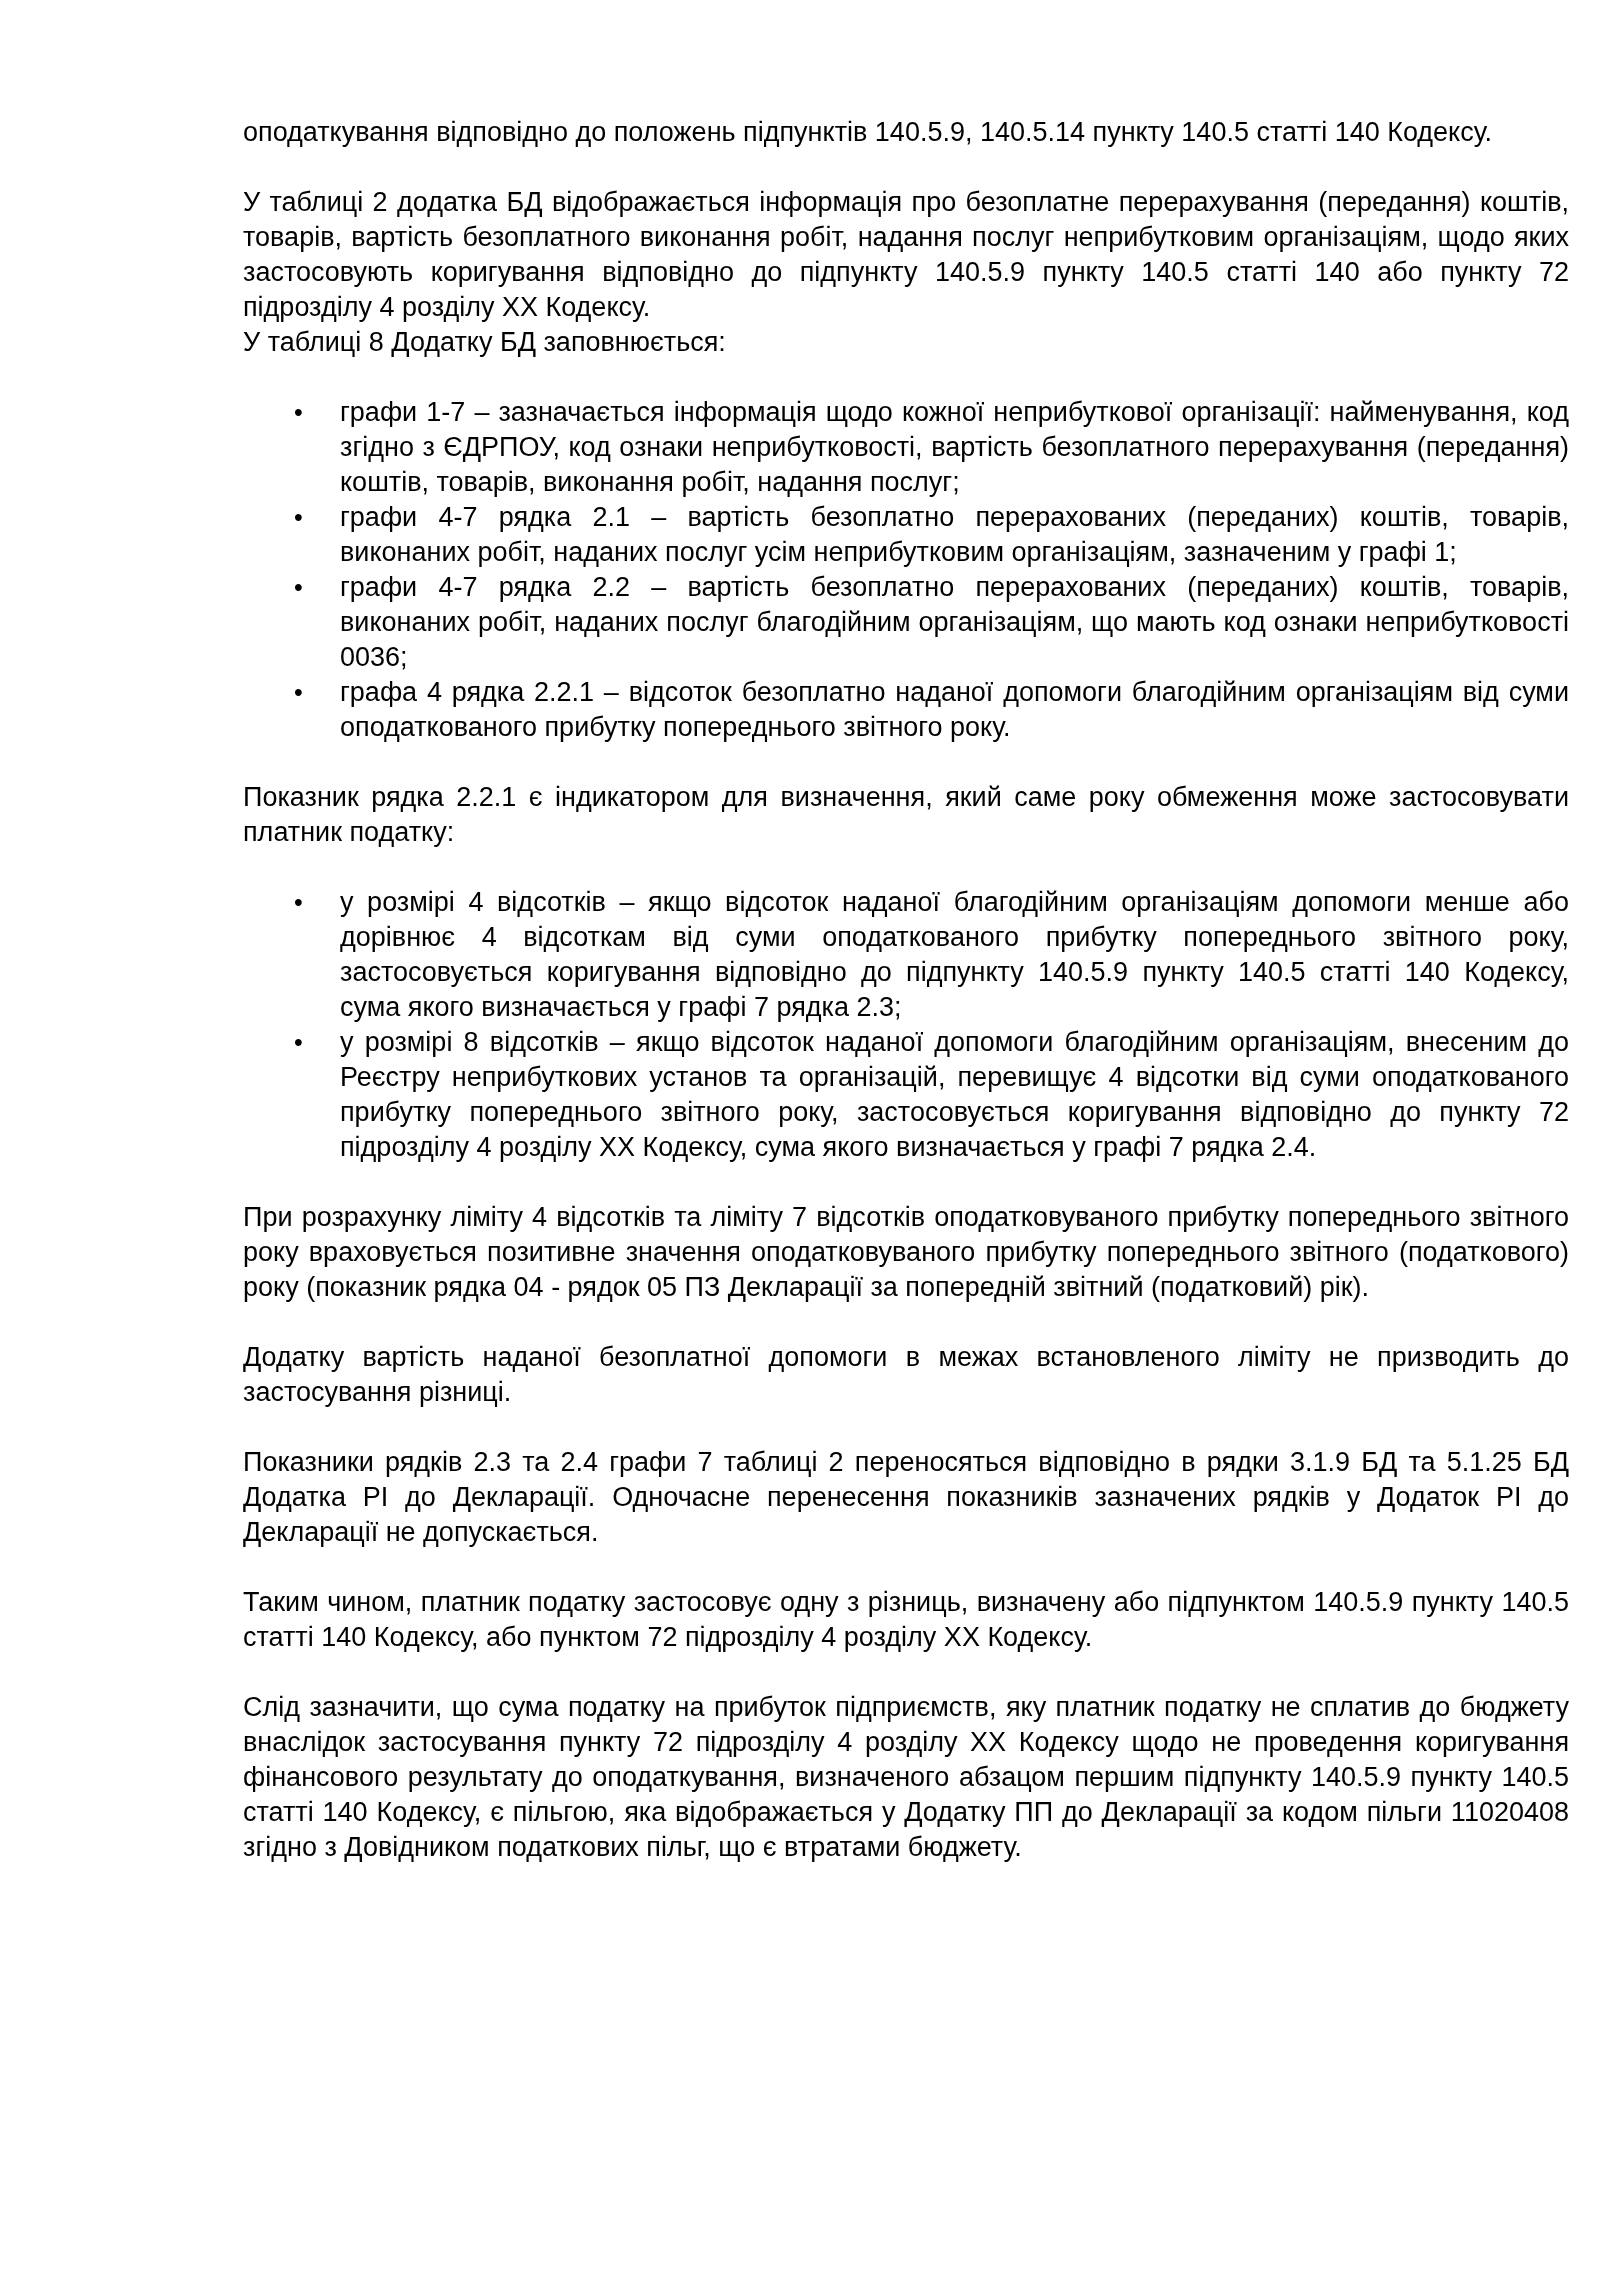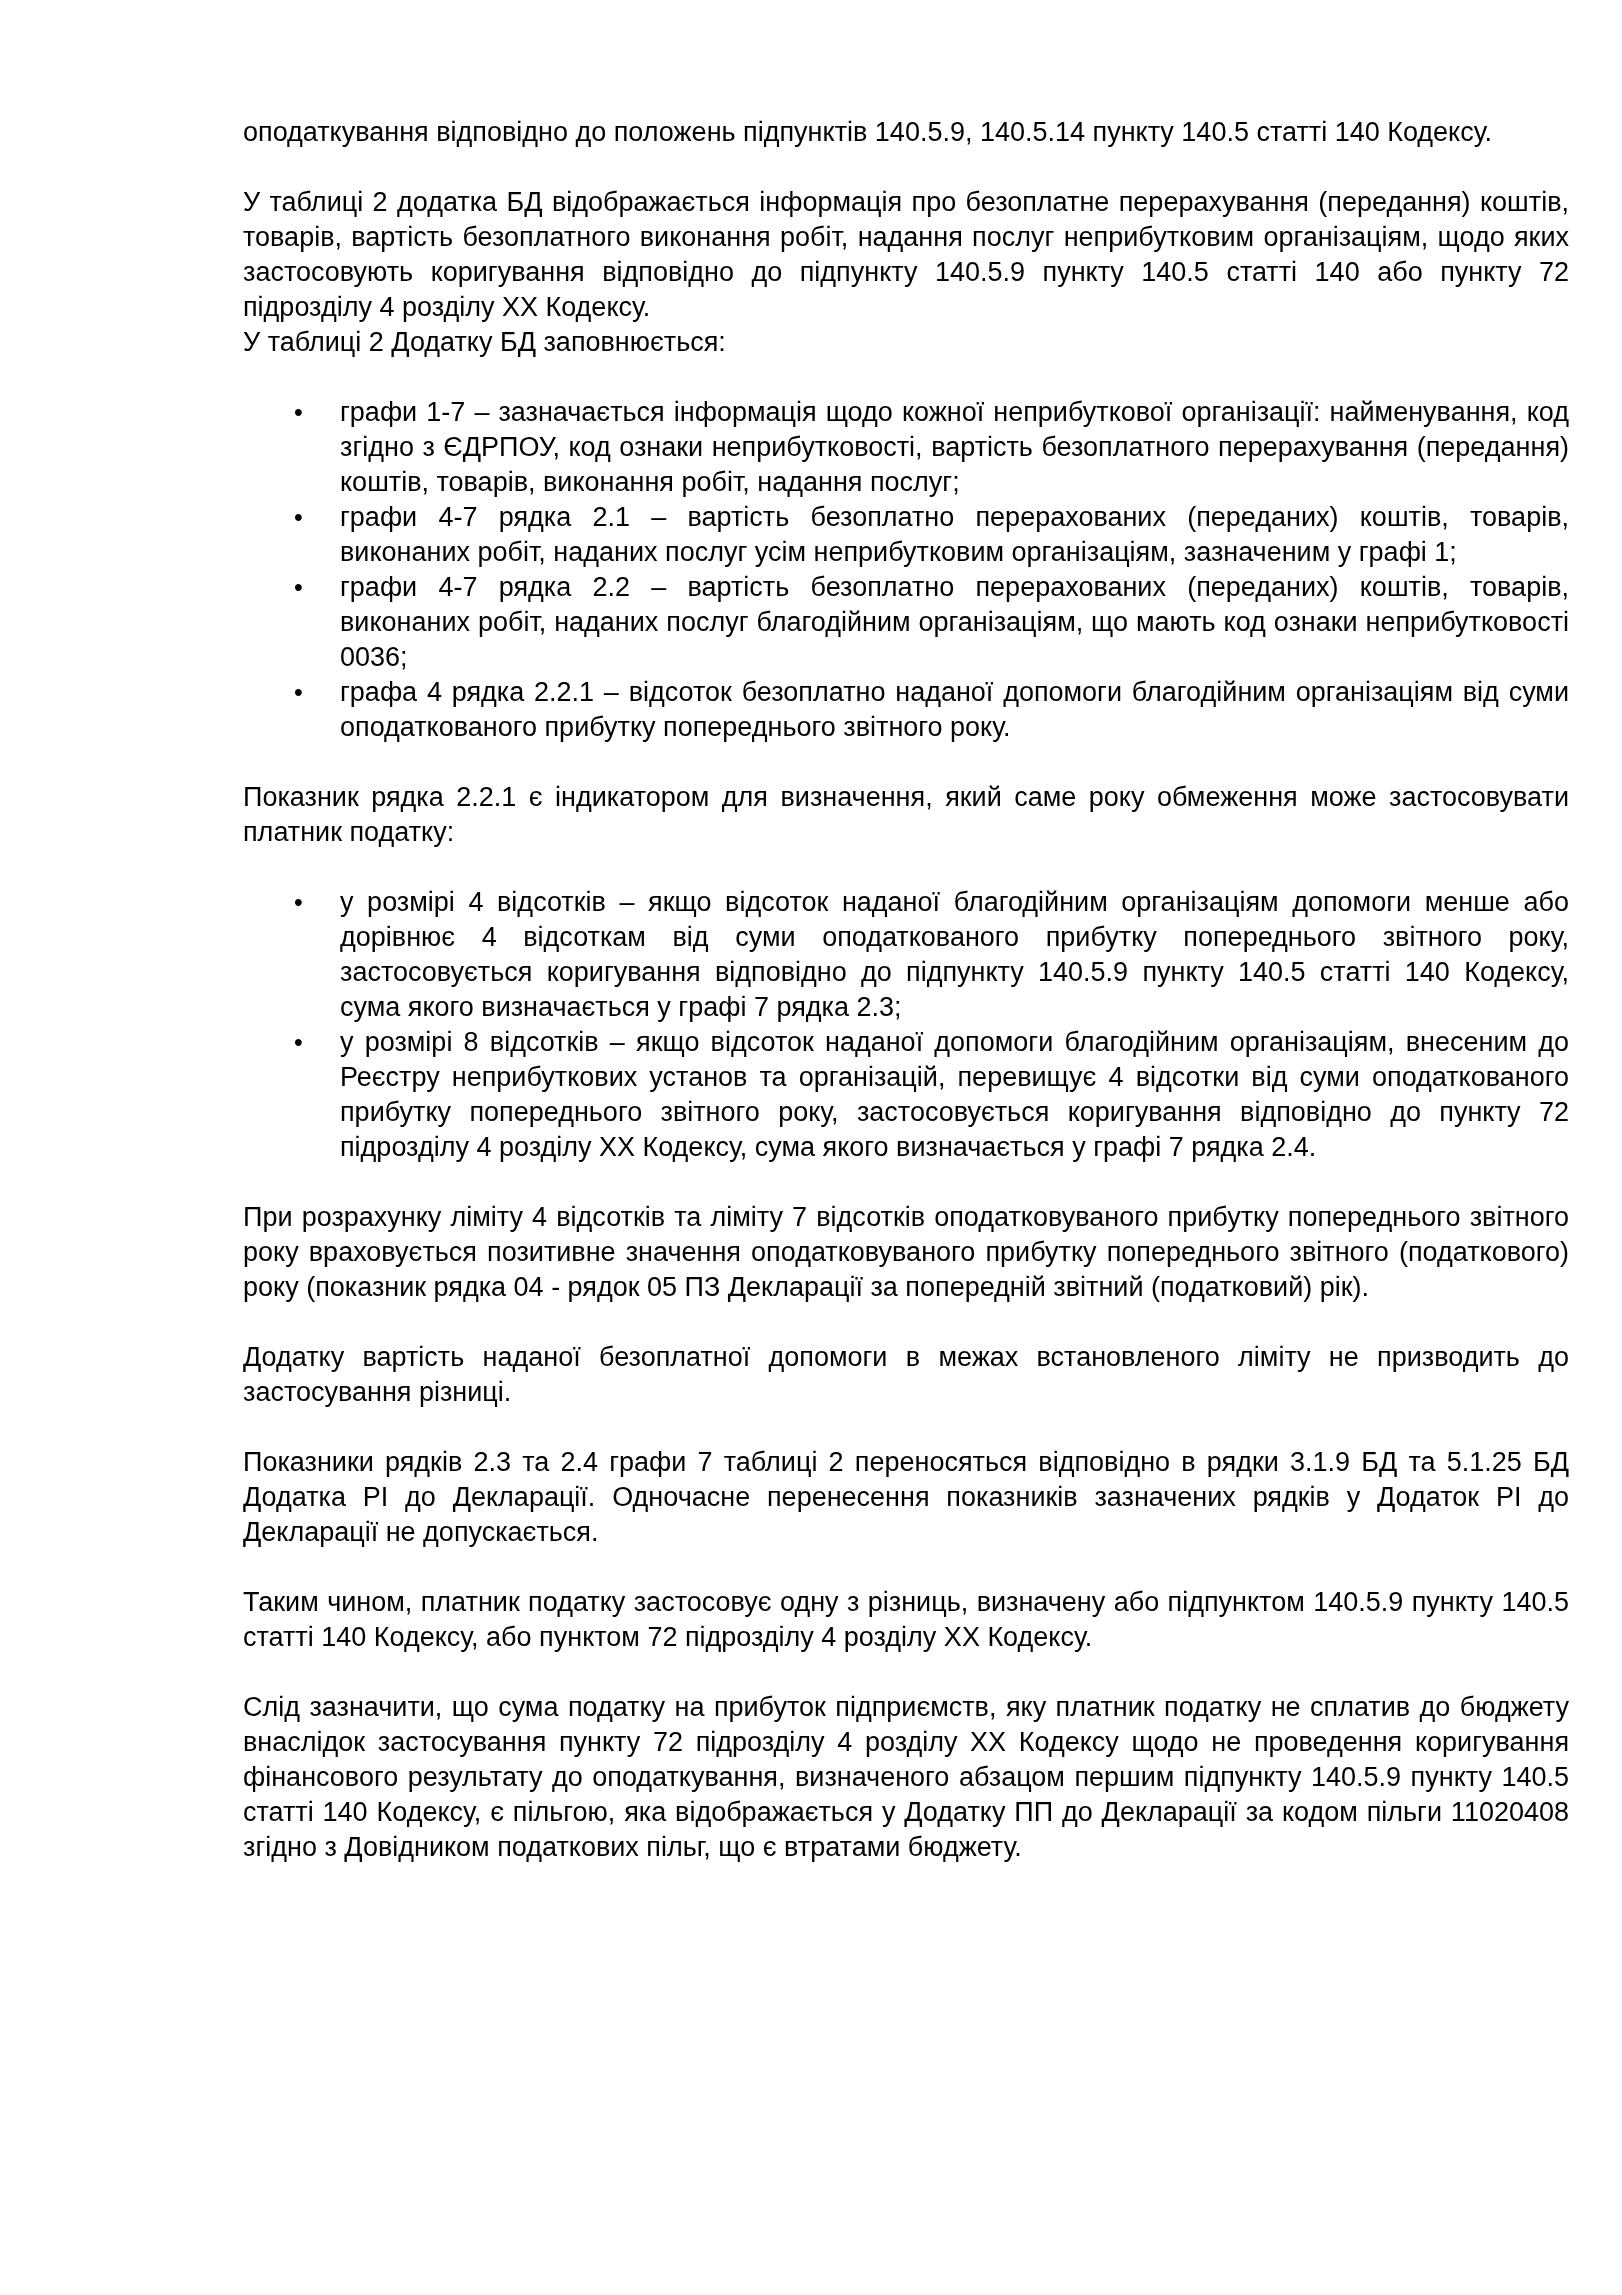--- a/index.html
+++ b/index.html
@@ -51,21 +51,21 @@
     }
   </style>
 </head>
 <body>
 
 <div class="page">
 
   <p>оподаткування відповідно до положень підпунктів 140.5.9, 140.5.14 пункту 140.5 статті 140 Кодексу.</p>
 
   <p class="gap">У таблиці 2 додатка БД відображається інформація про безоплатне перерахування (передання) коштів, товарів, вартість безоплатного виконання робіт, надання  послуг неприбутковим організаціям, щодо яких застосовують коригування відповідно до підпункту 140.5.9 пункту 140.5 статті 140 або пункту 72 підрозділу 4 розділу XX Кодексу.</p>
-  <p>У таблиці 2 Додатку БД заповнюється:</p>
+  <p>У таблиці 8 Додатку БД заповнюється:</p>
 
   <ul class="bullets">
     <li>
       <span class="bullet">•</span>
       <span>графи 1-7 – зазначається інформація щодо кожної неприбуткової організації: найменування, код згідно з ЄДРПОУ, код ознаки неприбутковості, вартість безоплатного перерахування (передання) коштів, товарів, виконання робіт, надання послуг;</span>
     </li>
     <li>
       <span class="bullet">•</span>
       <span>графи 4-7 рядка 2.1 – вартість безоплатно перерахованих (переданих) коштів, товарів, виконаних робіт, наданих послуг усім неприбутковим організаціям,  зазначеним у графі 1;</span>
     </li>

